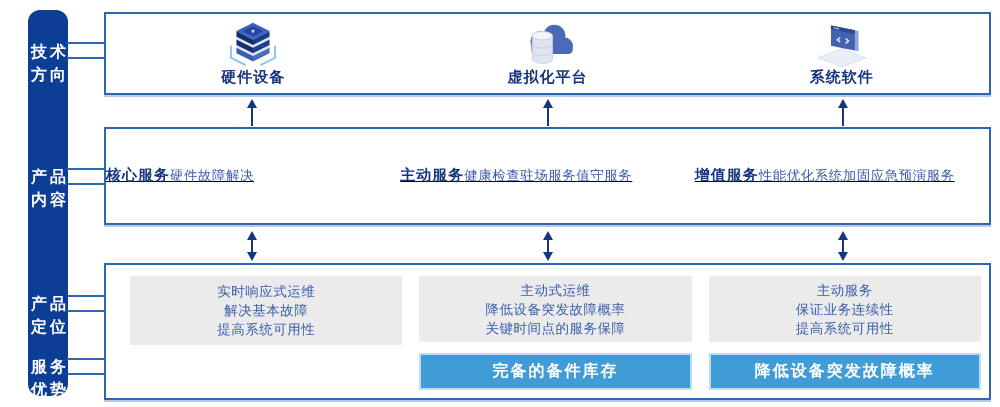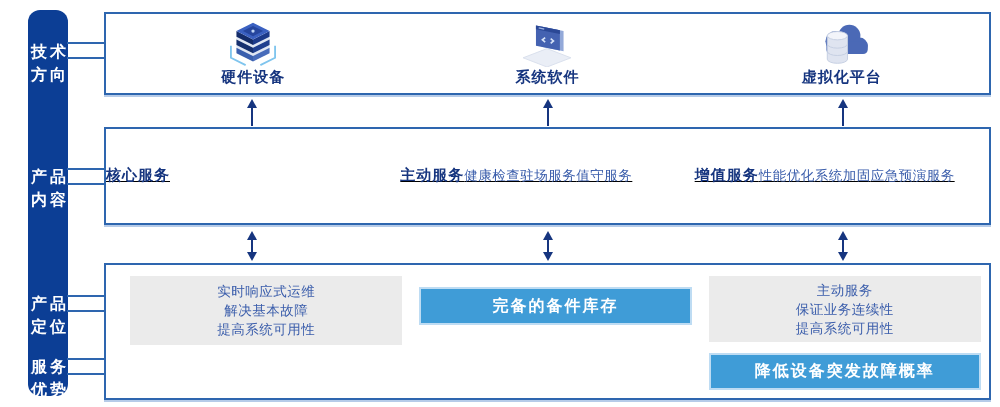--- a/index.html
+++ b/index.html
@@ -115,63 +115,64 @@
         <polygon points="14,11 32,20 32,26 14,17" fill="#142c69"></polygon>
         <polygon points="50,11 32,20 32,26 50,17" fill="#1c3a8a"></polygon>
         <polygon points="32,2 50,11 32,20 14,11" fill="#3b61c1"></polygon>
         <polygon points="32,5.5 43,11 32,16.5 21,11" fill="#26469e"></polygon>
         <circle cx="32" cy="11" r="1.8" fill="#bcd3f5"></circle>
       </svg>
       <div class="tech-label">硬件设备</div>
     </div>
     <div class="tech-col">
       <svg width="62" height="46" viewBox="0 0 64 50">
-        <polygon points="32,30 58,40 32,50 6,40" fill="#eaeef6" stroke="#d8deeb" stroke-width="1"></polygon>
-        <polygon points="26,6 50,11 50,33 26,28" fill="#93a9d9"></polygon>
-        <polygon points="20,5 46,10 46,32 20,27" fill="#4462b1"></polygon>
-        <polygon points="20,5 46,10 46,14 20,9" fill="#2b4896"></polygon>
-        <line x1="23" y1="7.5" x2="29" y2="8.8" stroke="#9db3e2" stroke-width="1.6"></line>
-        <polyline points="30,18 27,20.5 30,23" fill="none" stroke="#d6e2f7" stroke-width="1.8"></polyline>
-        <polyline points="36,19.2 39,21.7 36,24.2" fill="none" stroke="#d6e2f7" stroke-width="1.8"></polyline>
-      </svg>
-      <div class="tech-label">系统软件</div>
-    </div>
-    <div class="tech-col">
-      <svg width="62" height="46" viewBox="0 0 64 50">
         <g fill="#4b69b6">
           <circle cx="25" cy="22" r="11"></circle>
           <circle cx="40" cy="16" r="12"></circle>
           <circle cx="51" cy="27" r="9"></circle>
           <rect x="15" y="22" width="45" height="14" rx="5"></rect>
         </g>
         <path d="M16 16 v25.5 a11 4.5 0 0 0 22 0 v-25.5" fill="#dfe4f0" stroke="#c3cde1" stroke-width="1"></path>
         <ellipse cx="27" cy="16" rx="11" ry="4.5" fill="#f2f4fa" stroke="#c3cde1" stroke-width="1"></ellipse>
         <path d="M16 25 a11 4.5 0 0 0 22 0" fill="none" stroke="#c3cde1" stroke-width="1"></path>
         <path d="M16 33 a11 4.5 0 0 0 22 0" fill="none" stroke="#c3cde1" stroke-width="1"></path>
       </svg>
       <div class="tech-label">虚拟化平台</div>
     </div>
+    <div class="tech-col">
+      <svg width="62" height="46" viewBox="0 0 64 50">
+        <polygon points="32,30 58,40 32,50 6,40" fill="#eaeef6" stroke="#d8deeb" stroke-width="1"></polygon>
+        <polygon points="26,6 50,11 50,33 26,28" fill="#93a9d9"></polygon>
+        <polygon points="20,5 46,10 46,32 20,27" fill="#4462b1"></polygon>
+        <polygon points="20,5 46,10 46,14 20,9" fill="#2b4896"></polygon>
+        <line x1="23" y1="7.5" x2="29" y2="8.8" stroke="#9db3e2" stroke-width="1.6"></line>
+        <polyline points="30,18 27,20.5 30,23" fill="none" stroke="#d6e2f7" stroke-width="1.8"></polyline>
+        <polyline points="36,19.2 39,21.7 36,24.2" fill="none" stroke="#d6e2f7" stroke-width="1.8"></polyline>
+      </svg>
+      <div class="tech-label">系统软件</div>
+    </div>
   </div>
 
   <svg class="arrow up a1" width="12" height="27" viewBox="0 0 12 27">
     <path d="M6 27 L6 7" stroke="#16357f" stroke-width="2"></path>
       <path d="M6 0 L11 9 L1 9 Z" fill="#16357f"></path>
   </svg>
   <svg class="arrow up a2" width="12" height="27" viewBox="0 0 12 27">
     <path d="M6 27 L6 7" stroke="#16357f" stroke-width="2"></path>
       <path d="M6 0 L11 9 L1 9 Z" fill="#16357f"></path>
   </svg>
   <svg class="arrow up a3" width="12" height="27" viewBox="0 0 12 27">
     <path d="M6 27 L6 7" stroke="#16357f" stroke-width="2"></path>
       <path d="M6 0 L11 9 L1 9 Z" fill="#16357f"></path>
   </svg>
 
   <div class="box box2">
     <div class="svc-col">
       <div class="svc-title">核心服务</div>
+      <div class="svc-item">硬件故障解决</div>
     </div>
     <div class="svc-col">
       <div class="svc-title">主动服务</div>
       <div class="svc-item">健康检查</div>
       <div class="svc-item">驻场服务</div>
       <div class="svc-item">值守服务</div>
     </div>
     <div class="svc-col">
       <div class="svc-title">增值服务</div>
       <div class="svc-item">性能优化</div>
@@ -198,20 +199,25 @@
 
   <div class="box box3">
     <div class="pos-col">
       <div class="pos-panel">
         <div class="pos-line">实时响应式运维</div>
         <div class="pos-line">解决基本故障</div>
         <div class="pos-line">提高系统可用性</div>
       </div>
     </div>
     <div class="pos-col">
+      <div class="pos-panel">
+        <div class="pos-line">主动式运维</div>
+        <div class="pos-line">降低设备突发故障概率</div>
+        <div class="pos-line">关键时间点的服务保障</div>
+      </div>
       <div class="pos-bar">完备的备件库存</div>
     </div>
     <div class="pos-col">
       <div class="pos-panel">
         <div class="pos-line">主动服务</div>
         <div class="pos-line">保证业务连续性</div>
         <div class="pos-line">提高系统可用性</div>
       </div>
       <div class="pos-bar">降低设备突发故障概率</div>
     </div>

